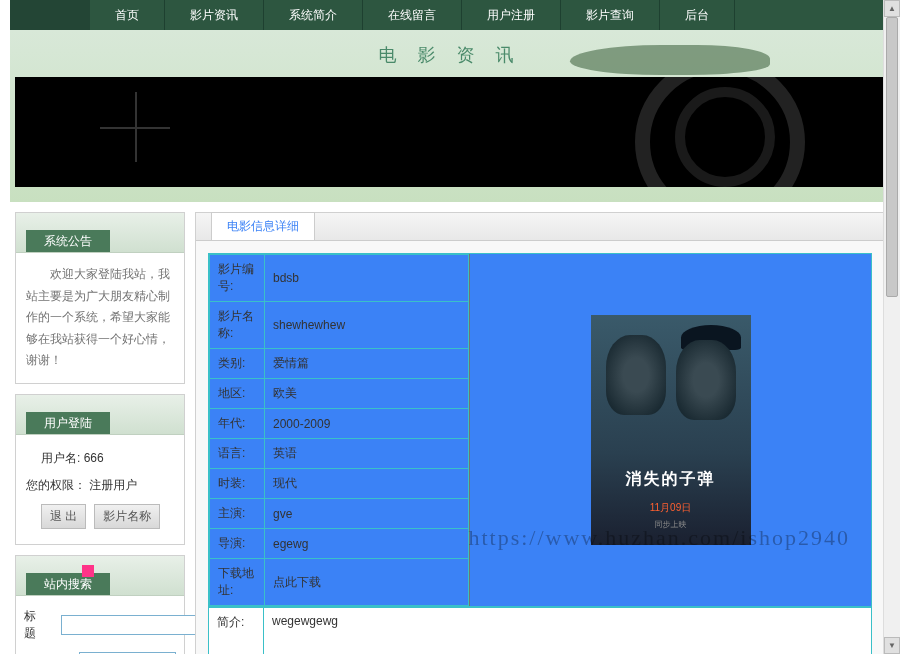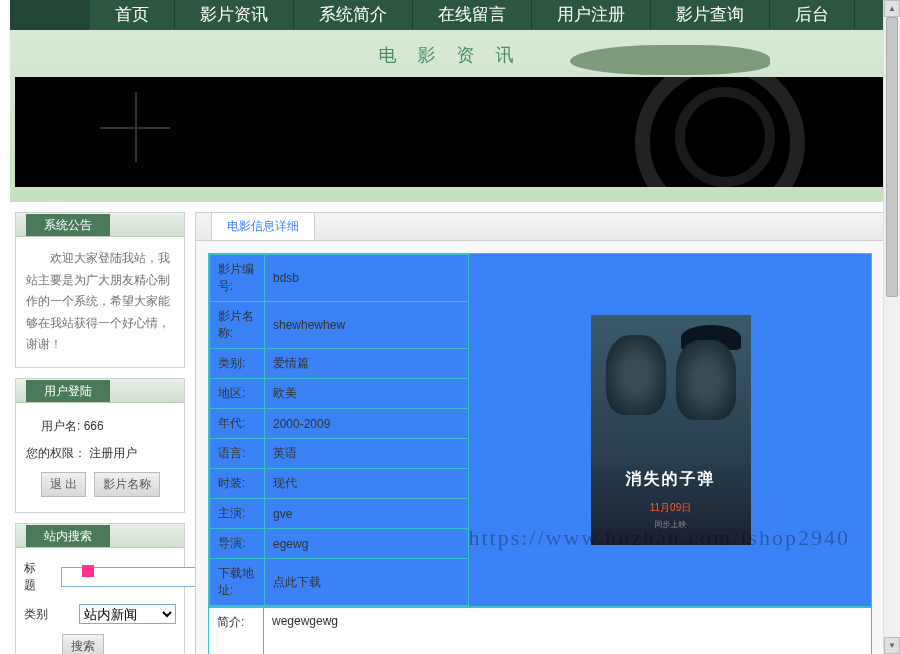--- a/index.html
+++ b/index.html
@@ -3,42 +3,42 @@
 <meta charset="utf-8">
 <style>
 * { margin: 0; padding: 0; box-sizing: border-box; }
 body { font-family: "Microsoft YaHei", SimSun, Arial, sans-serif; font-size: 12px; background: #fff; }
 .page { width: 880px; margin: 0 auto; position: relative; }
 
 
 .topnav { background: #2d5640; height: 30px; display: flex; }
 .logo-slot { width: 80px; background: #234535; }
 .nav-items { display: flex; flex: 1; }
-.nav-item { color: #fff; padding: 0 25px; line-height: 30px; cursor: pointer; font-size: 17px; border-right: 1px solid #1e4030; }
+.nav-item { color: #fff; padding: 0 25px; line-height: 30px; cursor: pointer; font-size: 12px; border-right: 1px solid #1e4030; }
 
 
 .banner-wrap { background: linear-gradient(#d8e8d8, #c8e0c0); padding: 8px 0 15px 0; position: relative; }
 .banner-wrap::after { content: ""; position: absolute; right: 120px; top: 15px; width: 200px; height: 30px; background: #5a7a5a; border-radius: 50% 40% 45% 50% / 60% 50% 40% 50%; opacity: 0.7; }
 .banner-title { text-align: center; color: #4a8a6a; font-size: 18px; letter-spacing: 8px; padding: 5px 0 10px 0; }
 .banner-black { background: #000; height: 110px; margin: 0 5px; position: relative; overflow: hidden; }
 .banner-black::before { content: ""; position: absolute; right: 80px; top: -20px; width: 140px; height: 140px; border: 15px solid #222; border-radius: 50%; }
 .banner-black::after { content: ""; position: absolute; right: 110px; top: 10px; width: 80px; height: 80px; border: 10px solid #1a1a1a; border-radius: 50%; }
 .cross { position: absolute; left: 120px; top: 50px; }
 .cross::before, .cross::after { content: ""; position: absolute; background: #333; }
 .cross::before { width: 70px; height: 2px; top: 0; left: -35px; }
 .cross::after { width: 2px; height: 70px; top: -35px; left: 0; }
 
 
 .content { display: flex; gap: 10px; padding: 10px 5px; }
 .sidebar { width: 170px; display: flex; flex-direction: column; gap: 10px; }
 .main { flex: 1; }
 
 
 .panel { border: 1px solid #d0d0d0; background: #fff; }
-.panel-head { background: linear-gradient(#e8f0e8, #d0e0d0); height: 24px; display: flex; align-items: center; border-bottom: 1px solid #c0d0c0; }
+.panel-head { background: linear-gradient(#e8f0e8, #d0e0d0); height: 40px; display: flex; align-items: flex-end; border-bottom: 1px solid #c0d0c0; }
 .panel-title { background: #4a7a5a; color: #fff; padding: 0 18px; height: 22px; line-height: 22px; margin-left: 10px; font-size: 12px; }
 .panel-body { padding: 10px; }
 
 .announce-body { height: 130px; display: flex; align-items: center; }
 .announce-text { font-size: 12px; line-height: 1.8; color: #737373; text-indent: 2em; }
 
 .login-body { padding: 15px 10px; }
 .login-row { margin-bottom: 10px; font-size: 12px; color: #333; }
 .login-row.indent { padding-left: 15px; }
 .login-btns { display: flex; gap: 8px; padding-left: 15px; }

